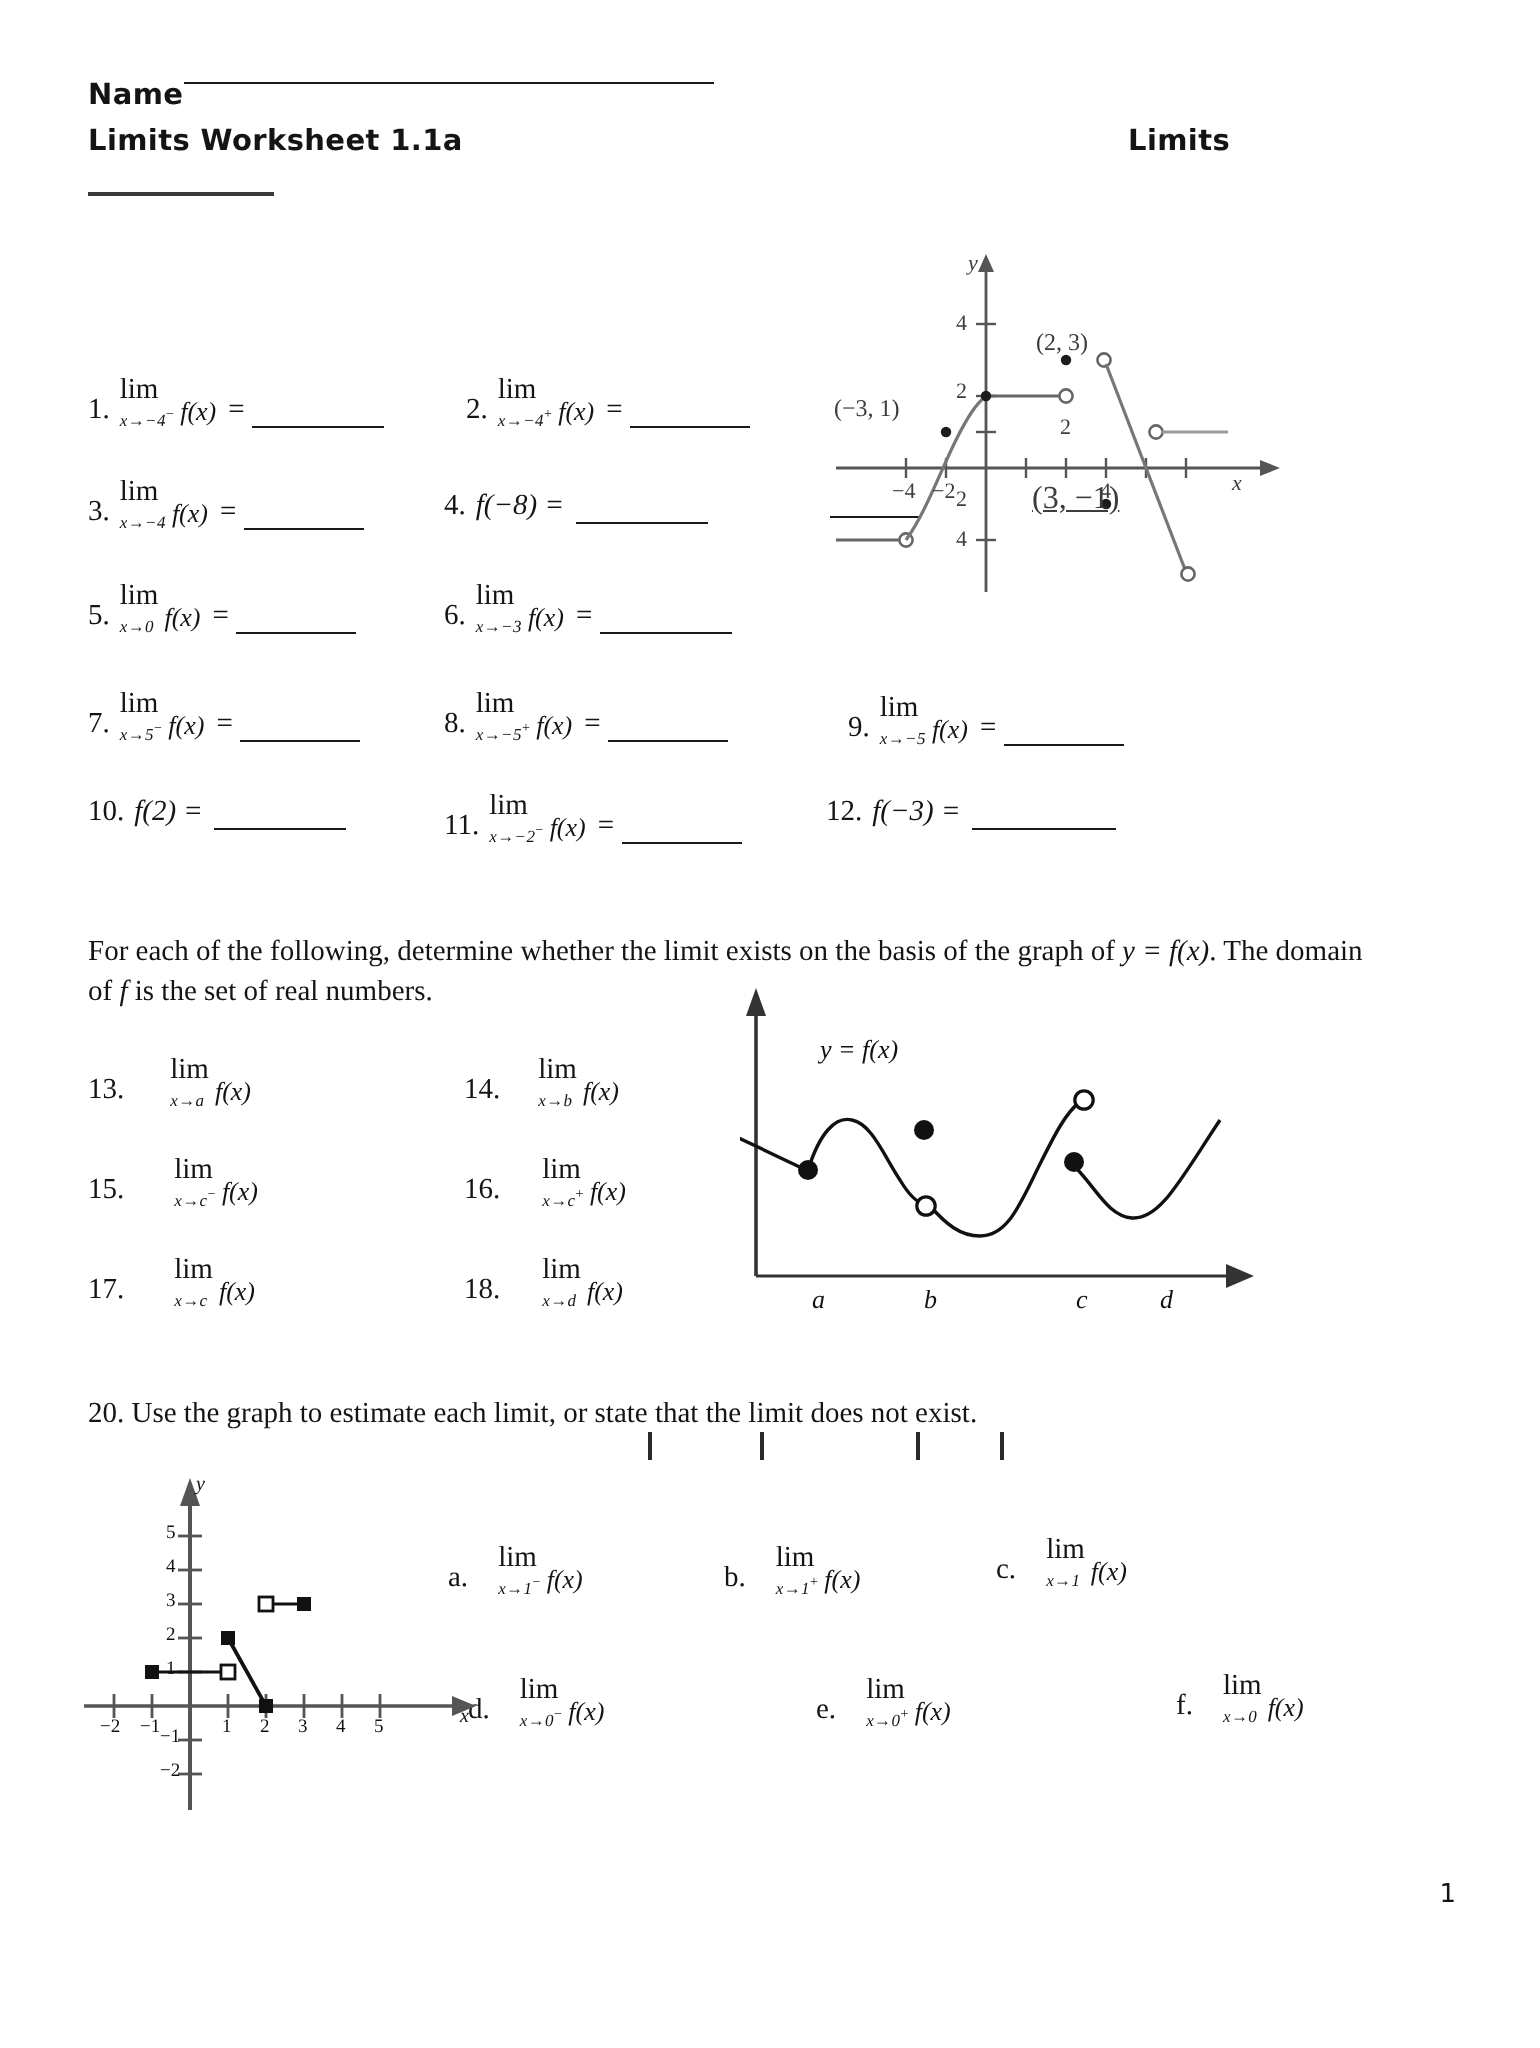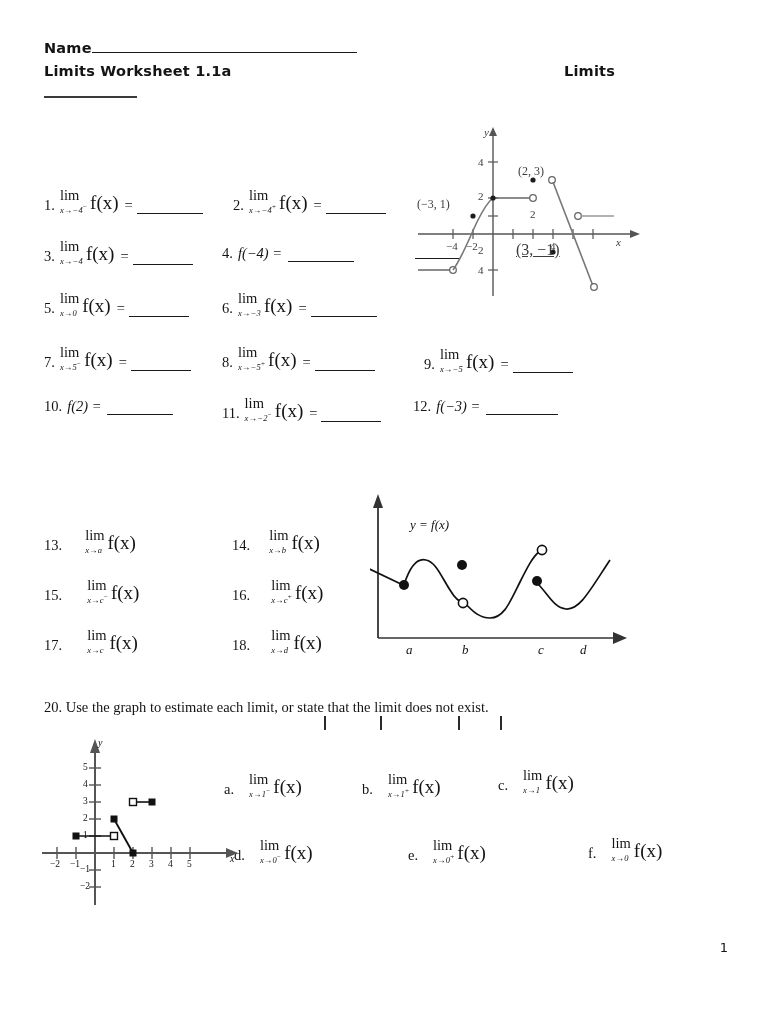--- a/index.html
+++ b/index.html
@@ -10,21 +10,21 @@
     color:#141414;
     position:relative;
     overflow:hidden;
   }
   .page{position:absolute;inset:0;}
 
   
   .hdr{position:absolute;left:44px;top:40px;width:684px;}
   .hdr-row{display:flex;align-items:flex-end;font-family:"DejaVu Sans", sans-serif;font-weight:bold;font-size:14.5px;letter-spacing:.2px;}
   .hdr-title{width:290px;}
-  .hdr-name{display:flex;align-items:flex-end;}
+  .hdr-name{display:flex;}
   .rule{border-bottom:1.6px solid #1a1a1a;height:1px;display:inline-block;}
   .rule-name{width:265px;margin-bottom:3px;}
   .hdr-row2{margin-top:7px;display:flex;align-items:flex-end;}
   .hdr-sub{width:520px;}
   .block-word{font-family:"DejaVu Sans", sans-serif;font-weight:bold;font-size:14.5px;}
   .rule-block{position:absolute;left:44px;top:96px;width:93px;border-bottom:2px solid #3a3a3a;}
 
   
   .instr{position:absolute;font-size:14.5px;line-height:1.35;}
   .ital{font-style:italic;}
@@ -38,21 +38,21 @@
   .sup{font-size:7px;vertical-align:super;font-style:normal;}
   .eq{margin:0 4px 0 6px;}
   .blank{display:inline-block;border-bottom:1.1px solid #1a1a1a;height:11px;}
   .b60{width:60px;}
   .b66{width:66px;}
   .b72{width:72px;}
 
   
   .limstack{display:inline-flex;flex-direction:column;align-items:flex-start;line-height:1;}
   .limrow{display:inline-flex;align-items:flex-end;}
-  .limrow .fnpart{font-size:19px;margin-left:3px;}
+  .limrow .fnpart{font-size:13px;font-style:italic;margin-left:3px;}
 
   
   .g1{position:absolute;left:418px;top:124px;width:320px;height:180px;}
   .lbl{position:absolute;font-size:11px;color:#3c3c3c;font-family:"Liberation Serif",serif;}
   .lbl-it{font-style:italic;}
 
   
   .g2{position:absolute;left:370px;top:490px;width:360px;height:175px;}
 
   
@@ -118,21 +118,21 @@
         <span class="limsub"><span>x→−4</span><span class="sup"></span></span>
       </span>
       <span class="fnpart">f(x)</span>
     </span>
     <span class="eq">=</span>
     <span class="blank b60"></span>
   </div>
 
   <div class="q" style="left:222px;top:245px;">
     <span class="qnum">4.</span>
-    <span class="ital">f(−4) =</span>
+    <span class="ital">f(−8) =</span>
     <span class="blank b66" style="margin-left:6px;"></span>
   </div>
 
   <div class="q" style="left:44px;top:291px;">
     <span class="qnum">5.</span>
     <span class="limrow">
       <span class="limstack">
         <span class="limtop"><span class="lim">lim</span></span>
         <span class="limsub"><span>x→0</span><span class="sup"></span></span>
       </span>
@@ -270,20 +270,24 @@
     <span class="lbl" style="left:132px;top:116px;">4</span>
     <span class="lbl" style="left:60px;top:32px;">4</span>
     <span class="lbl" style="left:60px;top:66px;">2</span>
     <span class="lbl" style="left:60px;top:120px;">2</span>
     <span class="lbl" style="left:60px;top:140px;">4</span>
     <span class="lbl" style="left:100px;top:40px;font-size:12px;">(2, 3)</span>
     <span class="lbl" style="left:-1px;top:73px;font-size:12px;">(−3, 1)</span>
     <span class="lbl" style="left:98px;top:117px;font-size:16px;text-decoration:underline;">(3, −1)</span>
   </div>
 
+  <div class="instr" style="left:44px;top:467px;width:690px;">
+    <span>For each of the following, determine whether the limit exists on the basis of the graph of </span><span class="ital">y = f(x)</span><span>.  The domain</span><br>
+    <span>of </span><span class="ital">f</span><span> is the set of real numbers.</span>
+  </div>
 
   <div class="q" style="left:44px;top:528px;">
     <span class="qnum">13.</span>
     <span class="limrow" style="margin-left:18px;">
       <span class="limstack">
         <span class="limtop"><span class="lim">lim</span></span>
         <span class="limsub"><span>x→a</span><span class="sup"></span></span>
       </span>
       <span class="fnpart">f(x)</span>
     </span>

